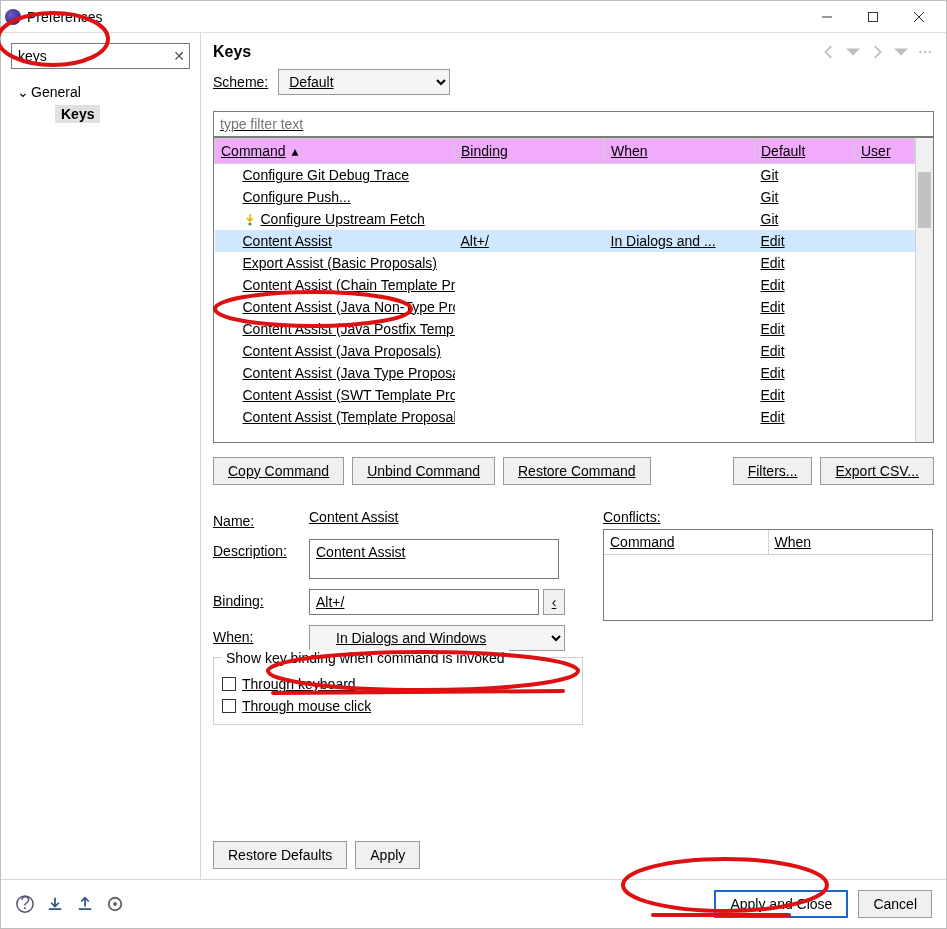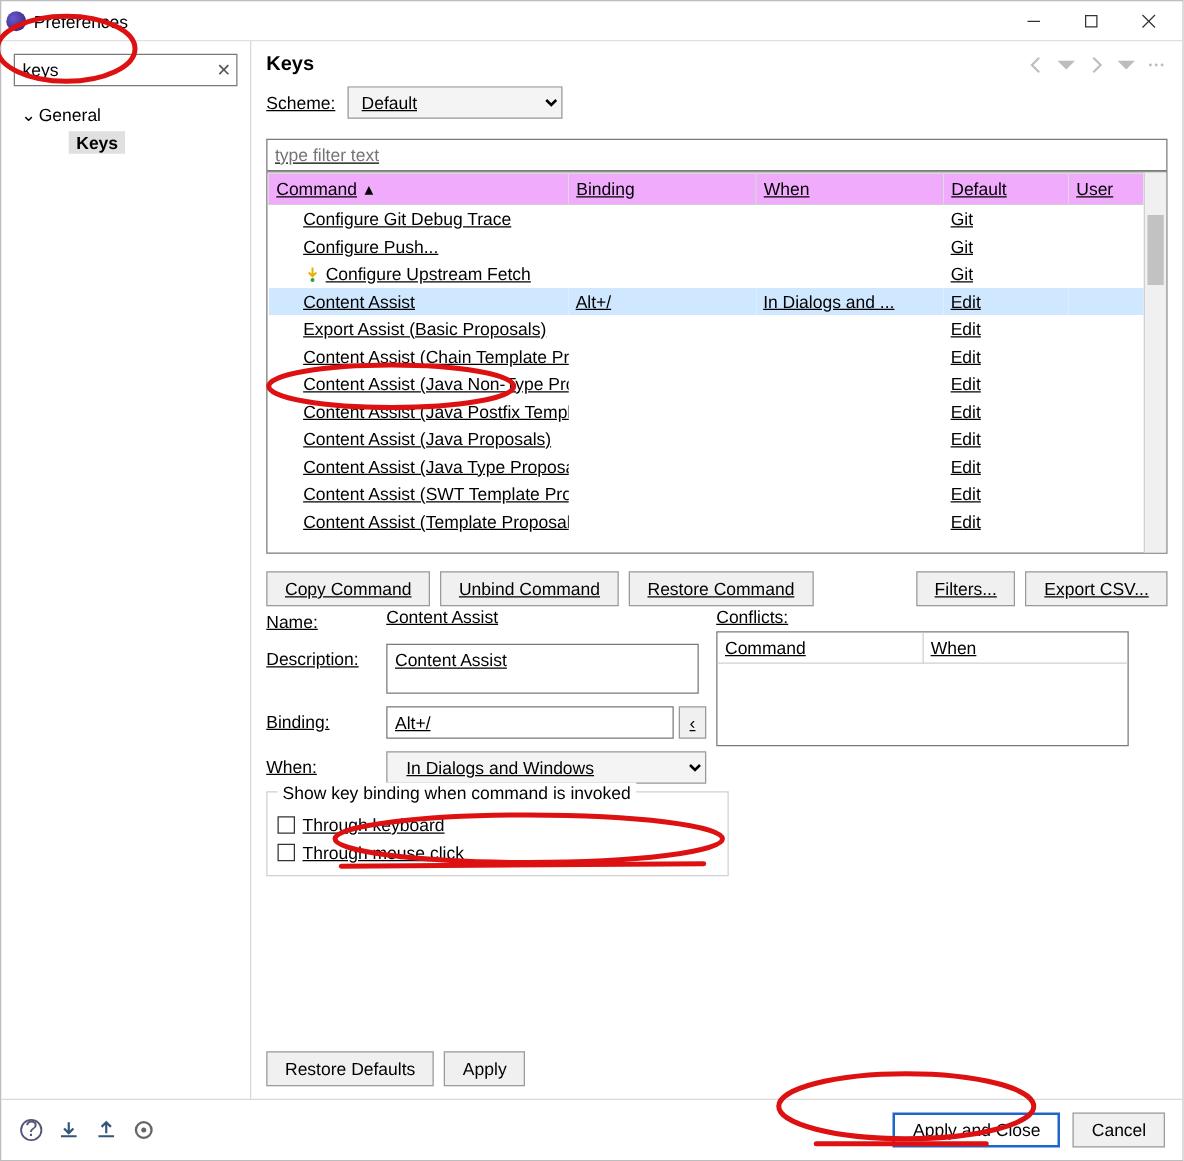--- a/index.html
+++ b/index.html
@@ -48,28 +48,28 @@
 .cmd-cell { display:flex; align-items:center; gap:4px; padding-left:22px; }
 .row-icon { width:14px; height:14px; flex:0 0 14px; }
 .scrollbar { width: 18px; background: #f0f0f0; border-left:1px solid #d0d0d0; position:relative; }
 .scrollbar .thumb { position:absolute; left:2px; right:2px; top:34px; height:56px; background:#c2c2c2; }
 .sort-ind { display:inline-block; margin-left:6px; }
 
 .btn-row { display:flex; gap:8px; margin-top: 14px; }
 .btn { height: 28px; padding: 0 14px; border: 1px solid #9a9a9a; background: #f0f0f0; cursor: default; }
 .btn-row .spacer { flex:1; }
 
-.detail { display:flex; }
+.detail { margin-top: 24px; display:flex; gap: 30px; }
 .detail-left { flex: 0 0 360px; display:grid; grid-template-columns: 90px 1fr; row-gap: 10px; column-gap: 6px; align-items:start; }
 .detail-left label { padding-top: 4px; }
 .desc-box { border:1px solid #7a7a7a; padding:4px 6px; height:40px; width: 250px; }
 .val-row { display:flex; align-items:center; gap:4px; }
 .val-row input { height:26px; border:1px solid #7a7a7a; padding:2px 6px; width: 230px; }
 .val-row .mini { width:22px; height:26px; border:1px solid #9a9a9a; background:#f0f0f0; display:flex; align-items:center; justify-content:center; }
-.val-row select { height:26px; border:1px solid #999; background:#f4f4f4; padding-left:11px; width: 256px; }
+.val-row select { height:26px; border:1px solid #999; background:#f4f4f4; padding-left:22px; width: 256px; }
 
 .detail-right { flex: 1; max-width: 330px; }
 .conflicts-box { border:1px solid #7a7a7a; height: 92px; margin-top: 4px; }
 .conflicts-box .hdr { display:flex; }
 .conflicts-box .hdr div { flex:1; padding:4px 6px; border-right:1px solid #d0d0d0; border-bottom:1px solid #d0d0d0; }
 .conflicts-box .hdr div:last-child { border-right:none; }
 
 .show-binding { margin-top: 6px; border:1px solid #d0d0d0; padding: 6px 8px 10px 8px; width: 370px; }
 .show-binding .legend { position:relative; top:-14px; background:#fff; padding:0 4px; display:inline-block; }
 .cb-row { display:flex; align-items:center; gap:6px; margin-top: -4px; }

